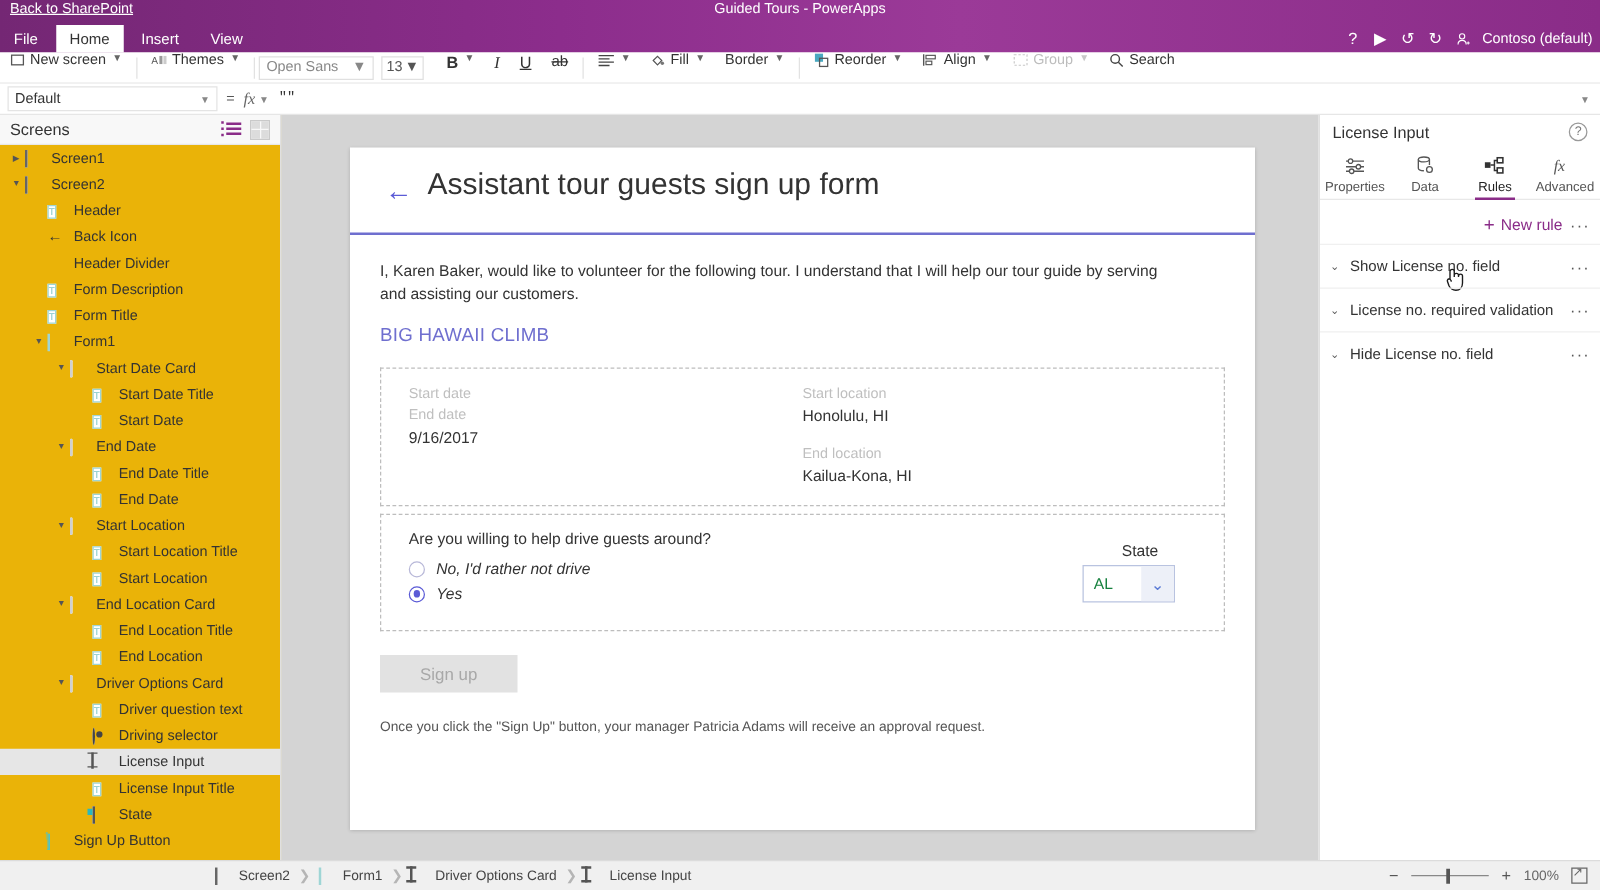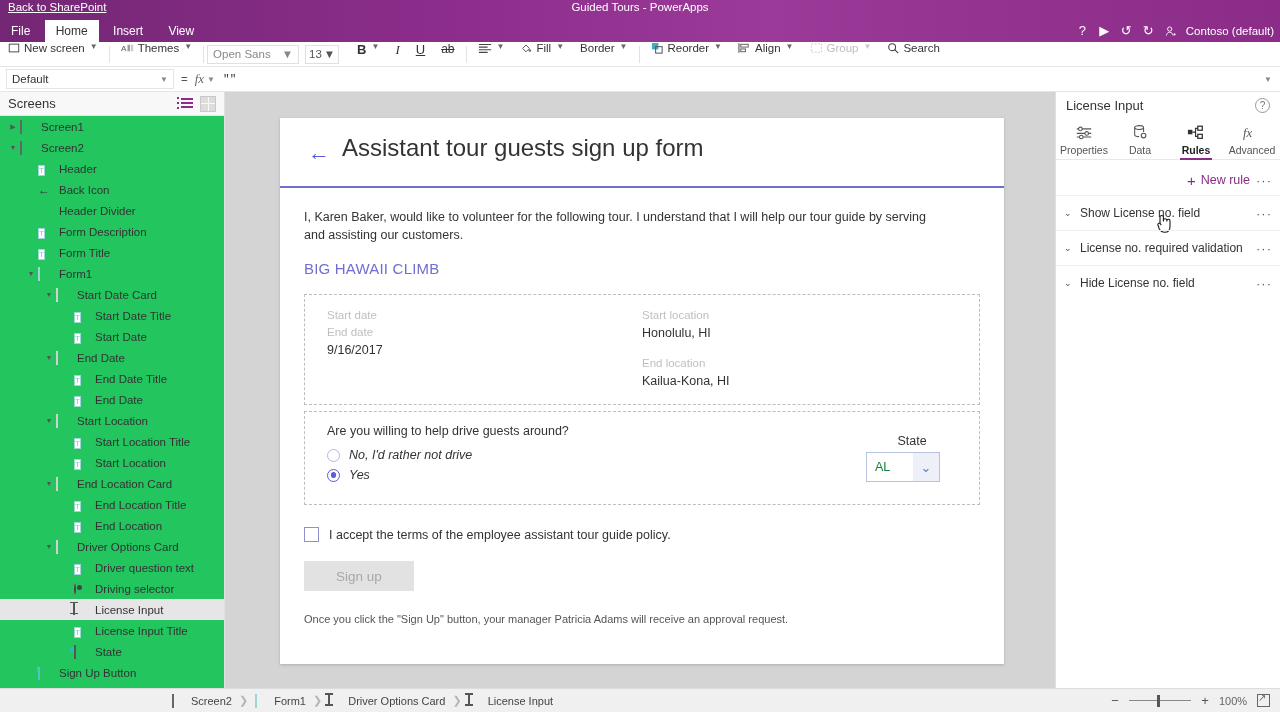--- a/index.html
+++ b/index.html
@@ -75,21 +75,21 @@
   }
   .eq { margin:0 7px; color:#555; }
   .fx { color:#666; font-family:"Liberation Serif",serif; font-style:italic; font-size:13px; cursor:pointer;}
   .fxchev { font-size:8px; color:#888; margin-left:3px; margin-right:8px; cursor:pointer;}
   .finput { flex:1; height:25px; display:flex; align-items:center; color:#333; font-family:"Liberation Mono",monospace; font-size:11px;}
   .finput-chev { font-size:8px; color:#888; padding-right:8px; }
 
   
   .leftpanel {
     position:absolute; left:0; top:92px; width:225px; height:596px;
-    background:#22c55e; border-right:1px solid #e0e0e0; overflow:hidden;
+    background:#eab308; border-right:1px solid #e0e0e0; overflow:hidden;
   }
   .lp-head {
     height:24px; display:flex; align-items:center; padding:0 8px;
     border-bottom:1px solid #e8e8e8; background:#f8f8f8;
   }
   .lp-head .title { font-size:13px; color:#333; flex:1; }
   .lp-ic { width:16px; height:16px; margin-left:7px; cursor:pointer; position:relative;}
   .bars b { display:block; height:2px; background:#8a2c88; margin:2px 0 2px 4px; }
   .bars i { display:block; position:absolute; left:0; width:2px; height:2px; background:#8a2c88; }
   .grid4 { display:grid; grid-template-columns:1fr 1fr; grid-template-rows:1fr 1fr; gap:1px; border:1px solid #c9c9c9; }
@@ -188,21 +188,21 @@
   .rightpanel {
     position:absolute; left:1055px; top:92px; width:225px; height:596px;
     background:#fff; border-left:1px solid #e0e0e0;
   }
   .rp-head { height:26px; display:flex; align-items:center; padding:0 10px; }
   .rp-head .t { flex:1; font-size:13px; color:#333; }
   .rp-help { width:15px; height:15px; border:1.2px solid #999; border-radius:50%; color:#777; font-size:10px; line-height:13px; text-align:center; cursor:pointer;}
   .rp-tabs { display:flex; height:42px; border-bottom:1px solid #e8e8e8; }
   .rp-tab { flex:1; display:flex; flex-direction:column; align-items:center; justify-content:flex-end; cursor:pointer; position:relative; padding-bottom:3px;}
   .rp-tab .lbl { font-size:10.5px; color:#555; }
-  .rp-tab.active .lbl { color:#222; font-weight:bold; }
+  .rp-tab.active .lbl { color:#222; font-weight:normal; }
   .rp-tab.active:after {
     content:''; position:absolute; bottom:-1px; left:50%; transform:translateX(-50%);
     width:32px; height:2px; background:#8a2c88;
   }
   .rp-tab .gi { height:18px; display:flex; align-items:flex-end; margin-bottom:4px; }
   .newrule-row {
     display:flex; align-items:center; justify-content:flex-end; gap:6px;
     height:30px; padding:0 8px; margin-top:5px;
   }
   .newrule { display:flex; align-items:center; gap:5px; color:#8a2c88; font-size:12.5px; cursor:pointer; }
@@ -618,24 +618,20 @@
 
           <div class="state-wrap">
             <div class="state-label">State</div>
             <div class="state-box">
               <span class="val">AL</span>
               <span class="dd">⌄</span>
             </div>
           </div>
         </div>
 
-        <div class="terms">
-          <div class="cb"></div>
-          <span>I accept the terms of the employee assistant tour guide policy.</span>
-        </div>
 
         <div class="signup">Sign up</div>
 
         <div class="disclaimer">Once you click the "Sign Up" button, your manager Patricia Adams will receive an approval request.</div>
       </div>
     </div>
   </div>
 
   <div class="rightpanel">
     <div class="rp-head">

